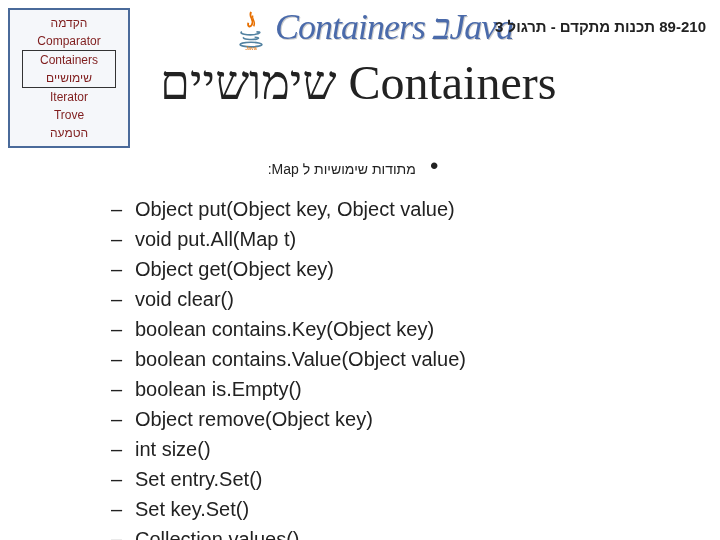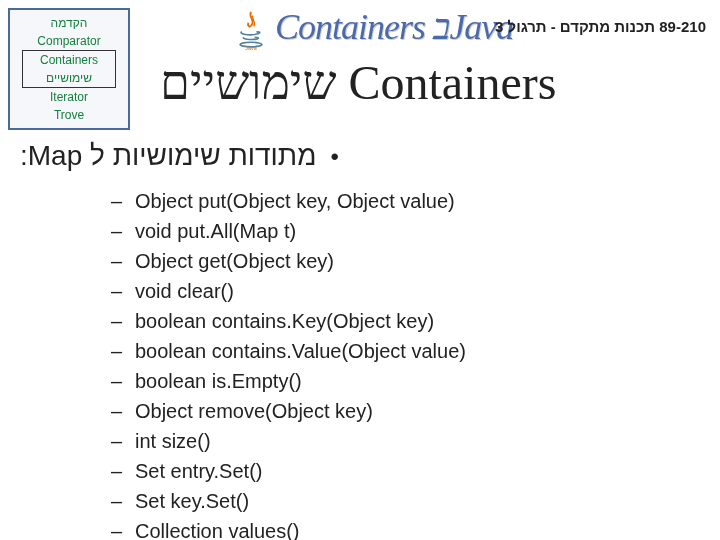--- a/index.html
+++ b/index.html
@@ -22,21 +22,21 @@
     position: absolute;
     top: 8px;
     left: 8px;
     width: 122px;
     border: 2px solid #4a6a9a;
     background: #f5f7fa;
     padding: 4px 0;
     text-align: center;
     font-size: 12px;
     line-height: 1.5;
-    color: #15803d;
+    color: #7f1d1d;
   }
   .nav-item { display: block; padding: 0 4px; }
   .nav-item.selected {
     border: 1px solid #333;
     margin: 0 12px;
   }
   .java-logo {
     position: absolute;
     top: 10px;
     left: 235px;
@@ -74,26 +74,27 @@
     direction: rtl;
   }
   .content {
     position: absolute;
     top: 140px;
     left: 0;
     right: 0;
     padding: 0 20px;
   }
   .bullet {
-    text-align: left;
+    text-align: center;
     direction: rtl;
-    font-size: 28px;
+    font-size: 14px;
     color: #222;
     margin-bottom: 14px;
     padding-right: 14px;
+    margin-top: 12px;
   }
   .bullet-dot::before {
     content: "•";
     margin-left: 14px;
     font-size: 24px;
   }
   .method-list {
     padding-left: 115px;
     direction: ltr;
     font-size: 20px;
@@ -111,20 +112,21 @@
 <body>
 
 <div class="header">
 
   <div class="nav-panel">
     <span class="nav-item">הקדמה</span>
     <span class="nav-item">Comparator</span>
     <span class="nav-item selected">Containers שימושיים</span>
     <span class="nav-item">Iterator</span>
     <span class="nav-item">Trove</span>
+    <span class="nav-item">הטמעה</span>
   </div>
 
   <div class="java-logo">
     <svg viewBox="0 0 32 44" width="32" height="40">
       <path d="M16 2 C13 8 20 10 17 16 C15 20 12 18 13 14" stroke="#e76f00" stroke-width="2" fill="none"></path>
       <path d="M18 6 C16 10 22 12 19 18" stroke="#e76f00" stroke-width="1.5" fill="none"></path>
       <path d="M6 24 C2 26 12 28 20 27 C26 26 28 24 22 24" stroke="#5382a1" stroke-width="1.8" fill="none"></path>
       <path d="M8 30 C6 32 16 33 22 32 C26 31 24 30 20 30" stroke="#5382a1" stroke-width="1.8" fill="none"></path>
       <ellipse cx="16" cy="38" rx="12" ry="2.5" stroke="#5382a1" stroke-width="1.8" fill="none"></ellipse>
       <text x="16" y="44" text-anchor="middle" font-size="6" fill="#e76f00" font-family="Arial">Java</text>

